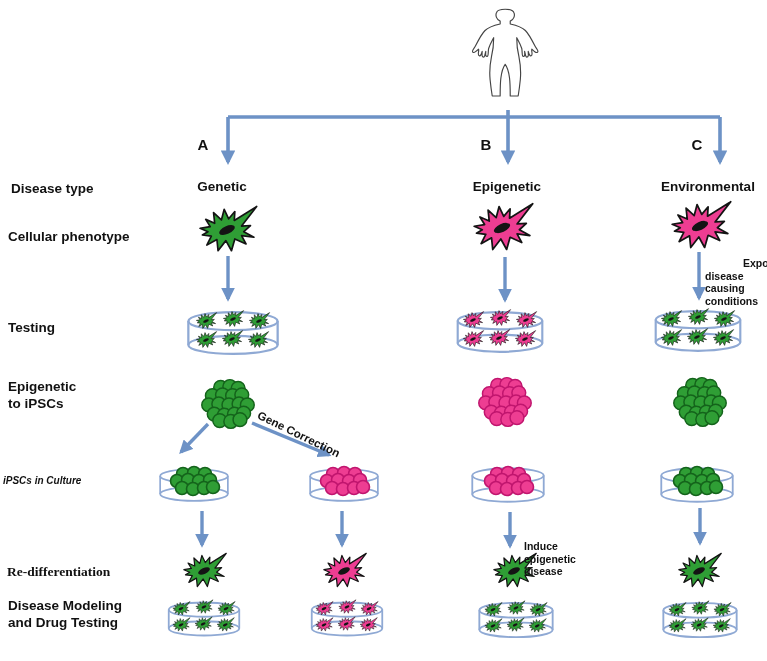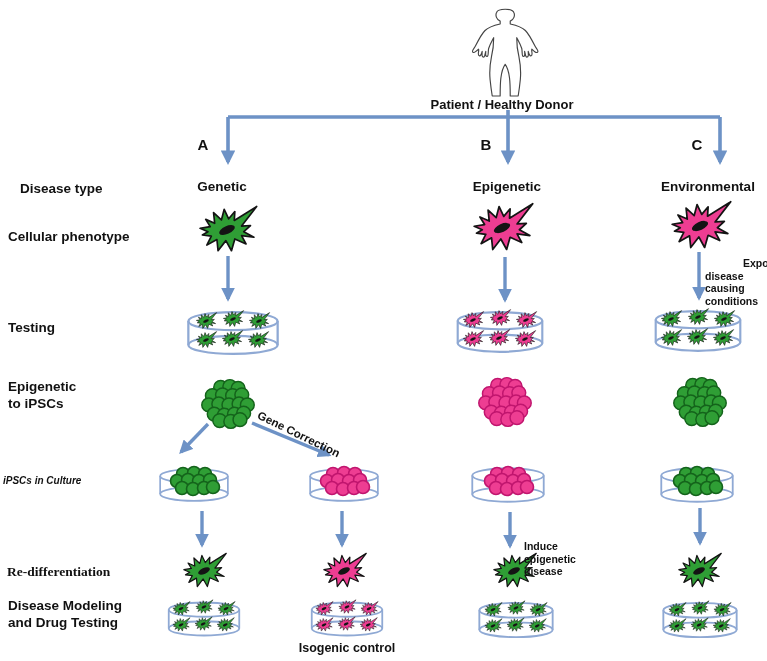--- a/index.html
+++ b/index.html
@@ -143,31 +143,30 @@
   <use href="#dish" transform="translate(204,619) scale(0.75) translate(-50,-22.5)"></use>
   <use href="#cellrow6" class="green" transform="translate(204,618) scale(0.85)"></use>
   <use href="#dish" transform="translate(347,619) scale(0.75) translate(-50,-22.5)"></use>
   <use href="#cellrow6" class="pink" transform="translate(347,618) scale(0.85)"></use>
   <use href="#dish" transform="translate(516,620) scale(0.78) translate(-50,-22.5)"></use>
   <use href="#cellrow6" class="green" transform="translate(516,619) scale(0.85)"></use>
   <use href="#dish" transform="translate(700,620) scale(0.78) translate(-50,-22.5)"></use>
   <use href="#cellrow6" class="green" transform="translate(700,619) scale(0.85)"></use>
 </svg>
 
-<div class="lbl ctr" style="left:402px;top:97px;width:200px;font-size:13px;">Patient / Healthy Donor</div>
 
 <div class="lbl ctr" style="left:188px;top:136px;width:30px;font-size:15px;">A</div>
 <div class="lbl ctr" style="left:471px;top:136px;width:30px;font-size:15px;">B</div>
 <div class="lbl ctr" style="left:682px;top:136px;width:30px;font-size:15px;">C</div>
 
 <div class="lbl ctr" style="left:162px;top:179px;width:120px;font-size:13.5px;">Genetic</div>
 <div class="lbl ctr" style="left:447px;top:179px;width:120px;font-size:13.5px;">Epigenetic</div>
 <div class="lbl ctr" style="left:648px;top:179px;width:120px;font-size:13.5px;">Environmental</div>
 
-<div class="lbl" style="left:20px;top:181px;font-size:13.5px;">Disease type</div>
+<div class="lbl" style="left:11px;top:181px;font-size:13.5px;">Disease type</div>
 <div class="lbl" style="left:8px;top:229px;font-size:13.5px;">Cellular phenotype</div>
 <div class="lbl" style="left:8px;top:320px;font-size:13.5px;">Testing</div>
 <div class="lbl" style="left:8px;top:379px;font-size:13.5px;">Epigenetic</div>
 <div class="lbl" style="left:8px;top:396px;font-size:13.5px;">to iPSCs</div>
 <div class="lbl" style="left:3px;top:475px;font-size:10px;font-style:italic;">iPSCs in Culture</div>
 <div class="lbl" style="left:7px;top:564px;font-size:13.5px;font-family:Liberation Serif, serif;">Re-differentiation</div>
 <div class="lbl" style="left:8px;top:598px;font-size:13.5px;">Disease Modeling</div>
 <div class="lbl" style="left:8px;top:615px;font-size:13.5px;">and Drug Testing</div>
 
 <div class="lbl" style="left:261px;top:409px;font-size:11.5px;transform:rotate(26deg);transform-origin:0 0;">Gene Correction</div>
@@ -178,15 +177,14 @@
   <div class="lbl small" style="position:static;">causing</div>
   <div class="lbl small" style="position:static;">conditions</div>
 </div>
 
 <div style="position:absolute;left:524px;top:540px;">
   <div class="lbl small" style="position:static;">Induce</div>
   <div class="lbl small" style="position:static;">epigenetic</div>
   <div class="lbl small" style="position:static;">disease</div>
 </div>
 
-<div class="lbl ctr" style="left:277px;top:641px;width:140px;font-size:12.5px;">Isogenic control</div>
 
 </div>
 
 </body></html>

